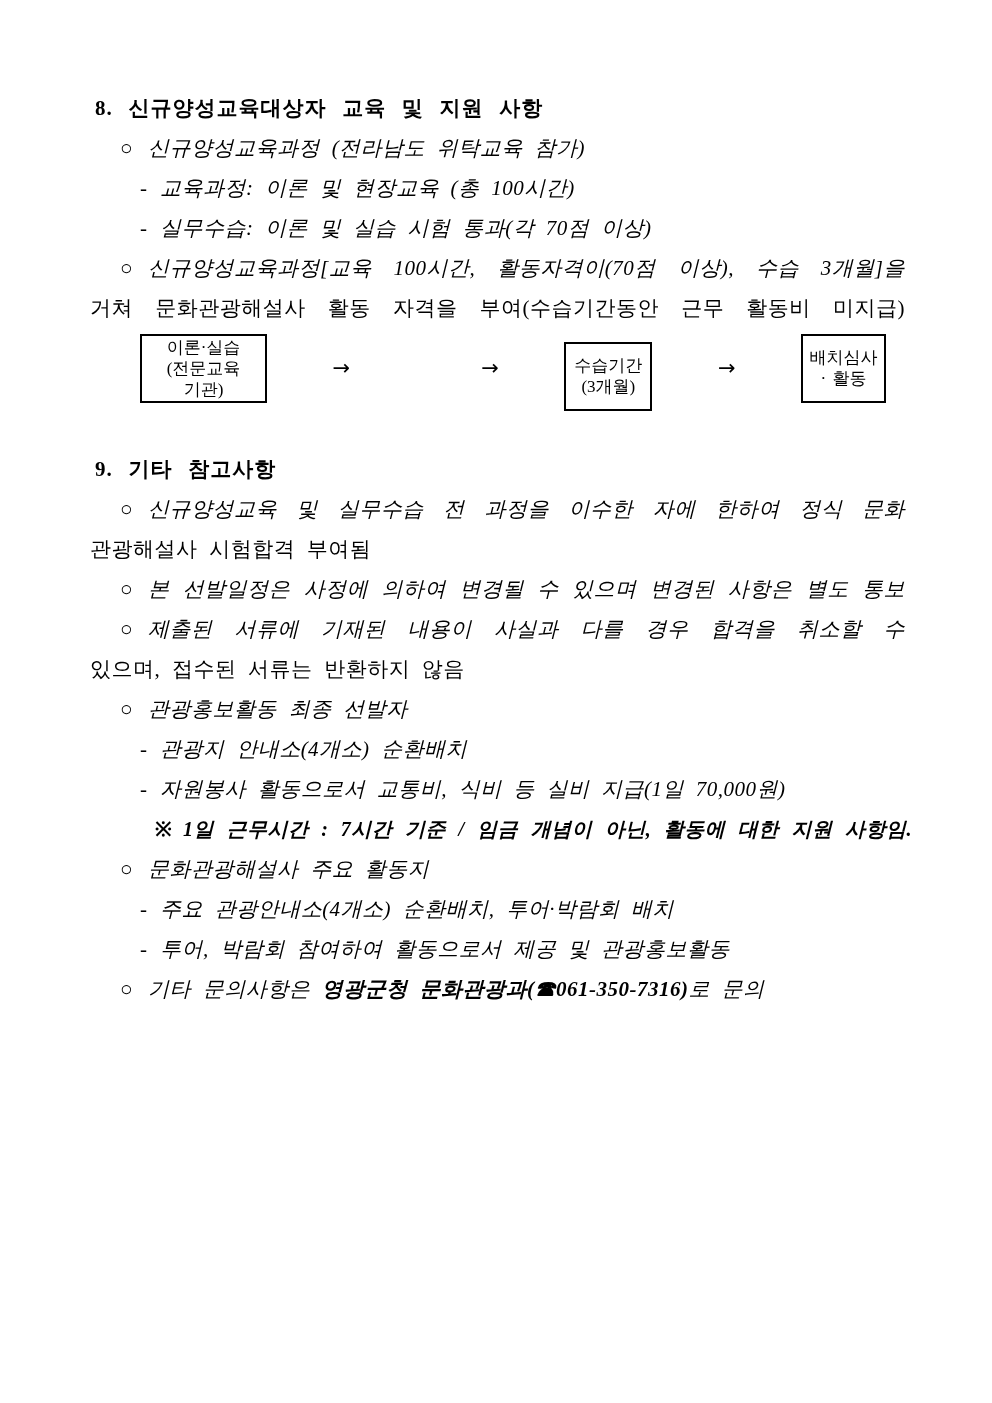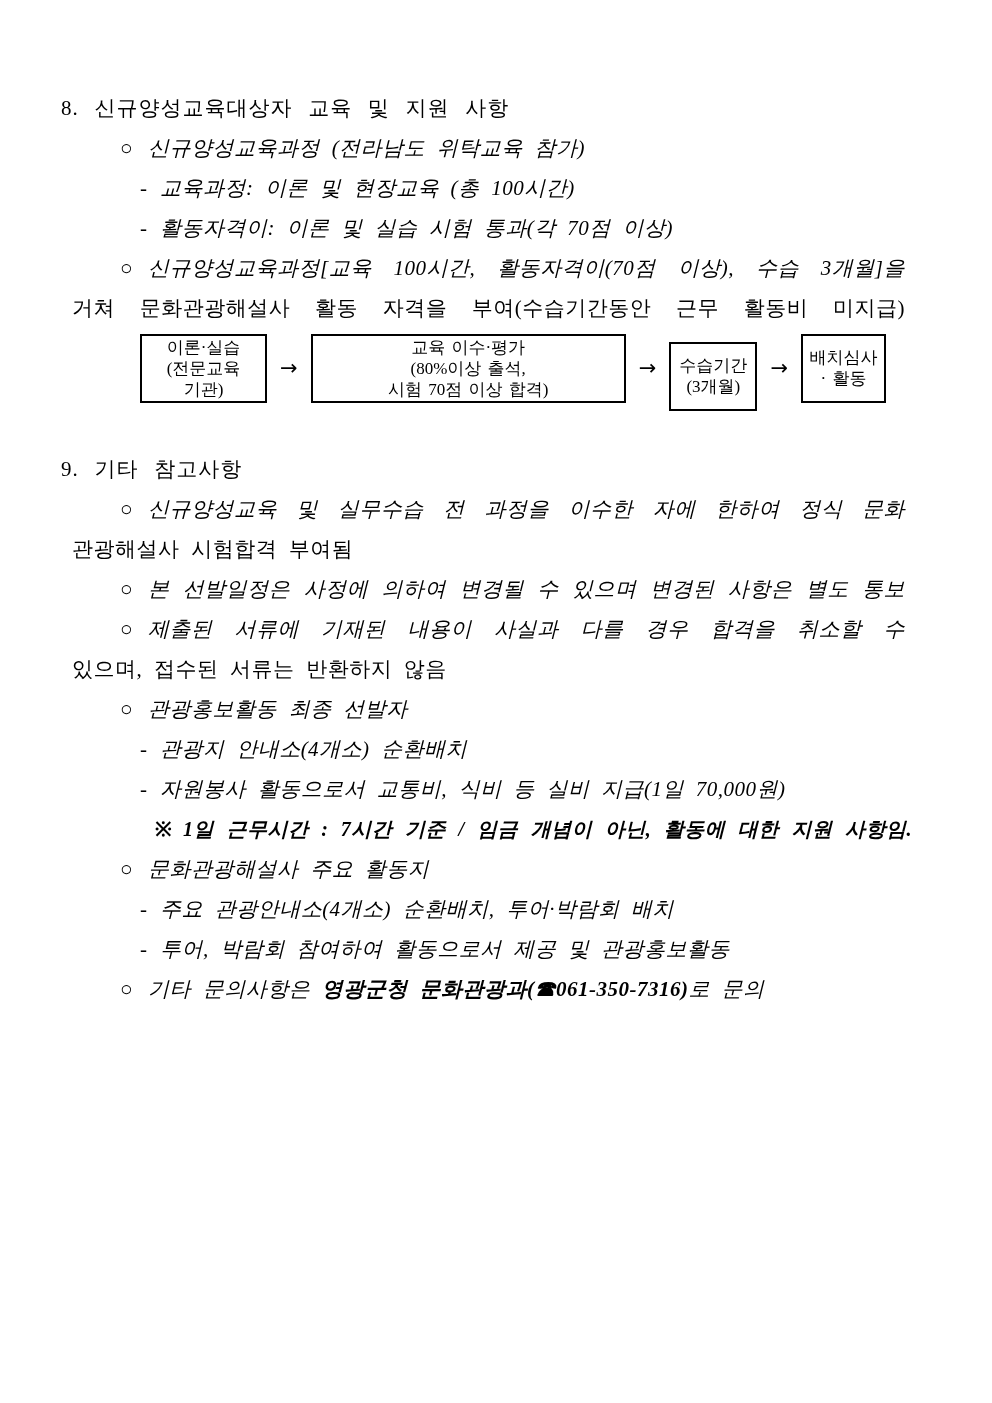--- a/index.html
+++ b/index.html
@@ -16,22 +16,22 @@
     font-size: 21px;
     overflow: hidden;
   }
   .line {
     line-height: 40px;
     white-space: nowrap;
     letter-spacing: 0.5px;
     word-spacing: 0.28em;
   }
   .heading {
-    font-weight: normal;
-    margin-left: 61px;
+    font-weight: bold;
+    margin-left: 95px;
     word-spacing: 0.45em;
     letter-spacing: 1px;
   }
   .h8 { margin-top: 88px; }
   .h9 { margin-top: 56px; }
   .brow {
     display: flex;
     margin-left: 120px;
     margin-right: 87px;
   }
@@ -41,21 +41,21 @@
     margin-right: 87px;
   }
   .nrow {
     display: flex;
     margin-left: 155px;
     margin-right: 80px;
     font-weight: bold;
     font-size: 20px;
   }
   .cont {
-    margin-left: 72px;
+    margin-left: 90px;
     margin-right: 87px;
   }
   .marker { flex: none; width: 28px; }
   .dmark  { flex: none; width: 20px; }
   .text   { flex: 1; font-style: italic; }
   .just   {
     text-align: justify;
     text-align-last: justify;
   }
   .b { font-weight: bold; }
@@ -106,41 +106,36 @@
   <span class="text">신규양성교육과정 (전라남도 위탁교육 참가)</span>
 </div>
 
 <div class="line drow">
   <span class="dmark">-</span>
   <span class="text">교육과정: 이론 및 현장교육 (총 100시간)</span>
 </div>
 
 <div class="line drow">
   <span class="dmark">-</span>
-  <span class="text">활동자격이: 이론 및 실습 시험 통과(각 70점 이상)</span>
+  <span class="text">실무수습: 이론 및 실습 시험 통과(각 70점 이상)</span>
 </div>
 
 <div class="line brow">
   <span class="marker">○</span>
   <span class="text just">신규양성교육과정[교육 100시간, 활동자격이(70점 이상), 수습 3개월]을</span>
 </div>
 <div class="line cont just">거쳐 문화관광해설사 활동 자격을 부여(수습기간동안 근무 활동비 미지급)</div>
 
 <div class="flow">
   <div class="fbox fb1">
     <div>이론·실습</div>
     <div>(전문교육</div>
     <div>기관)</div>
   </div>
   <div class="farrow">→</div>
-  <div class="fbox fb2">
-    <div>교육 이수·평가</div>
-    <div>(80%이상 출석,</div>
-    <div>시험 70점 이상 합격)</div>
-  </div>
   <div class="farrow">→</div>
   <div class="fbox fb3">
     <div>수습기간</div>
     <div>(3개월)</div>
   </div>
   <div class="farrow">→</div>
   <div class="fbox fb4">
     <div>배치심사</div>
     <div>· 활동</div>
   </div>

